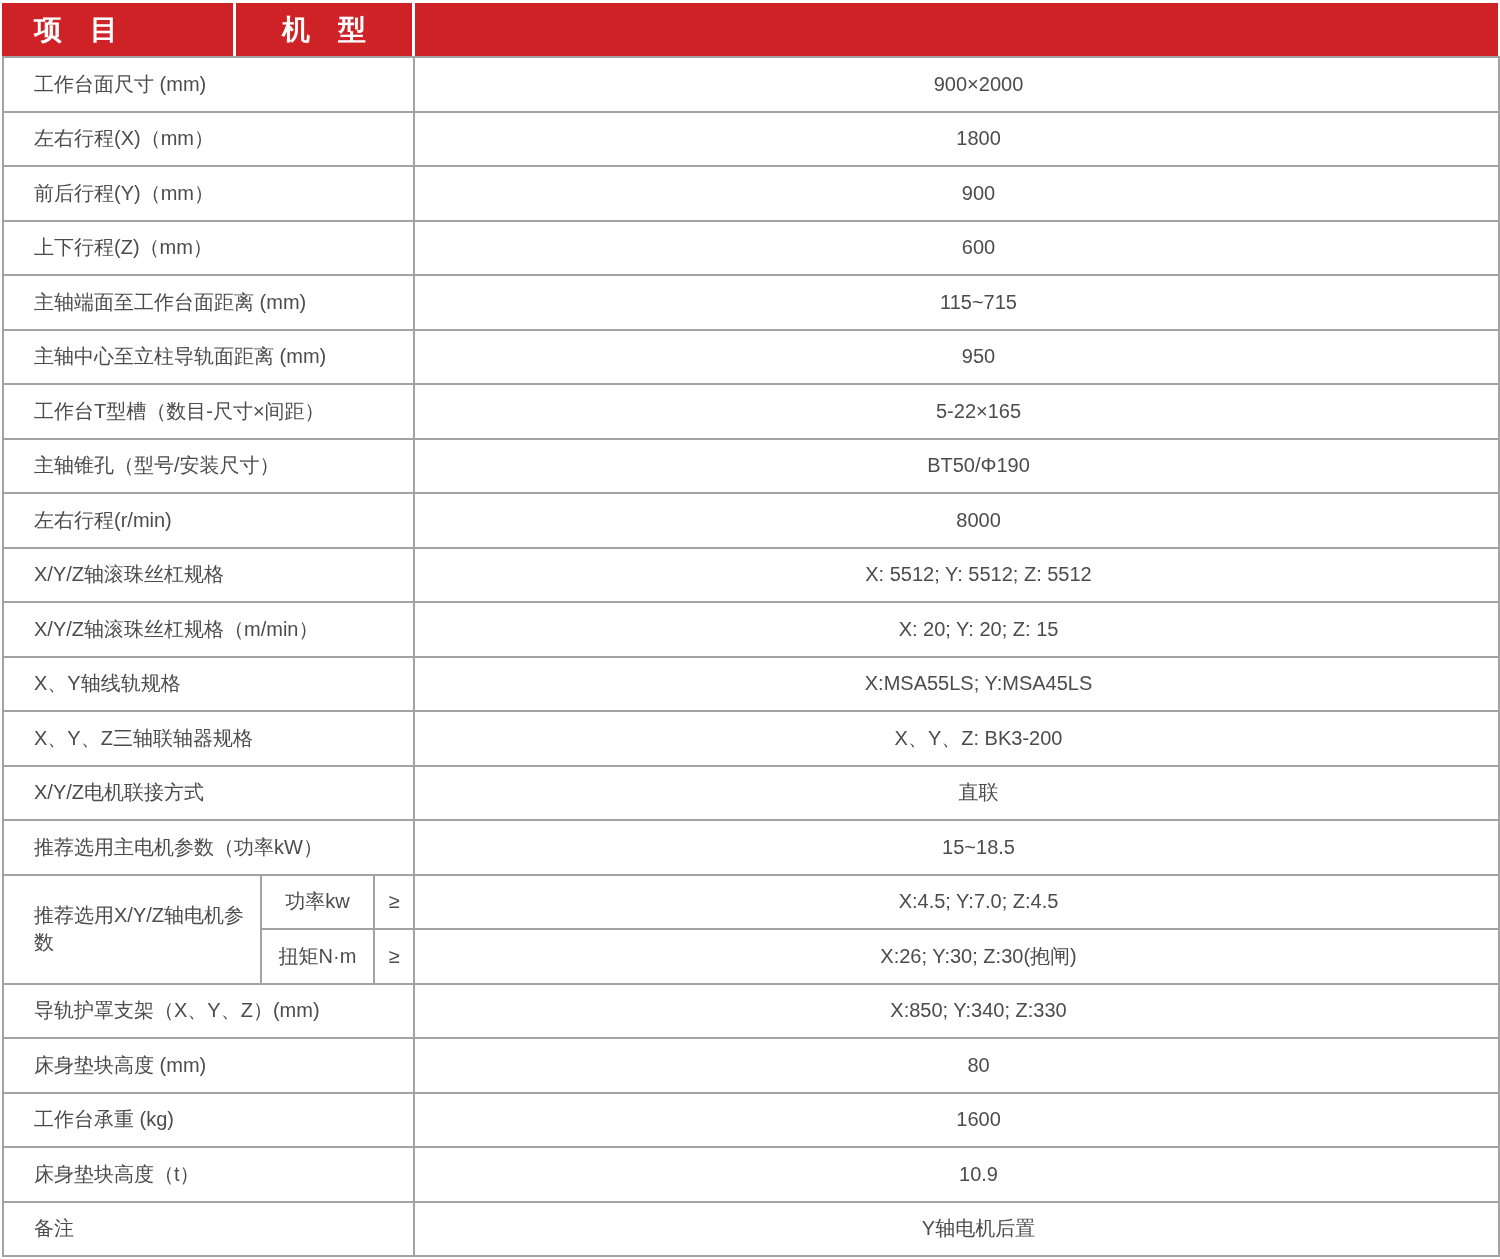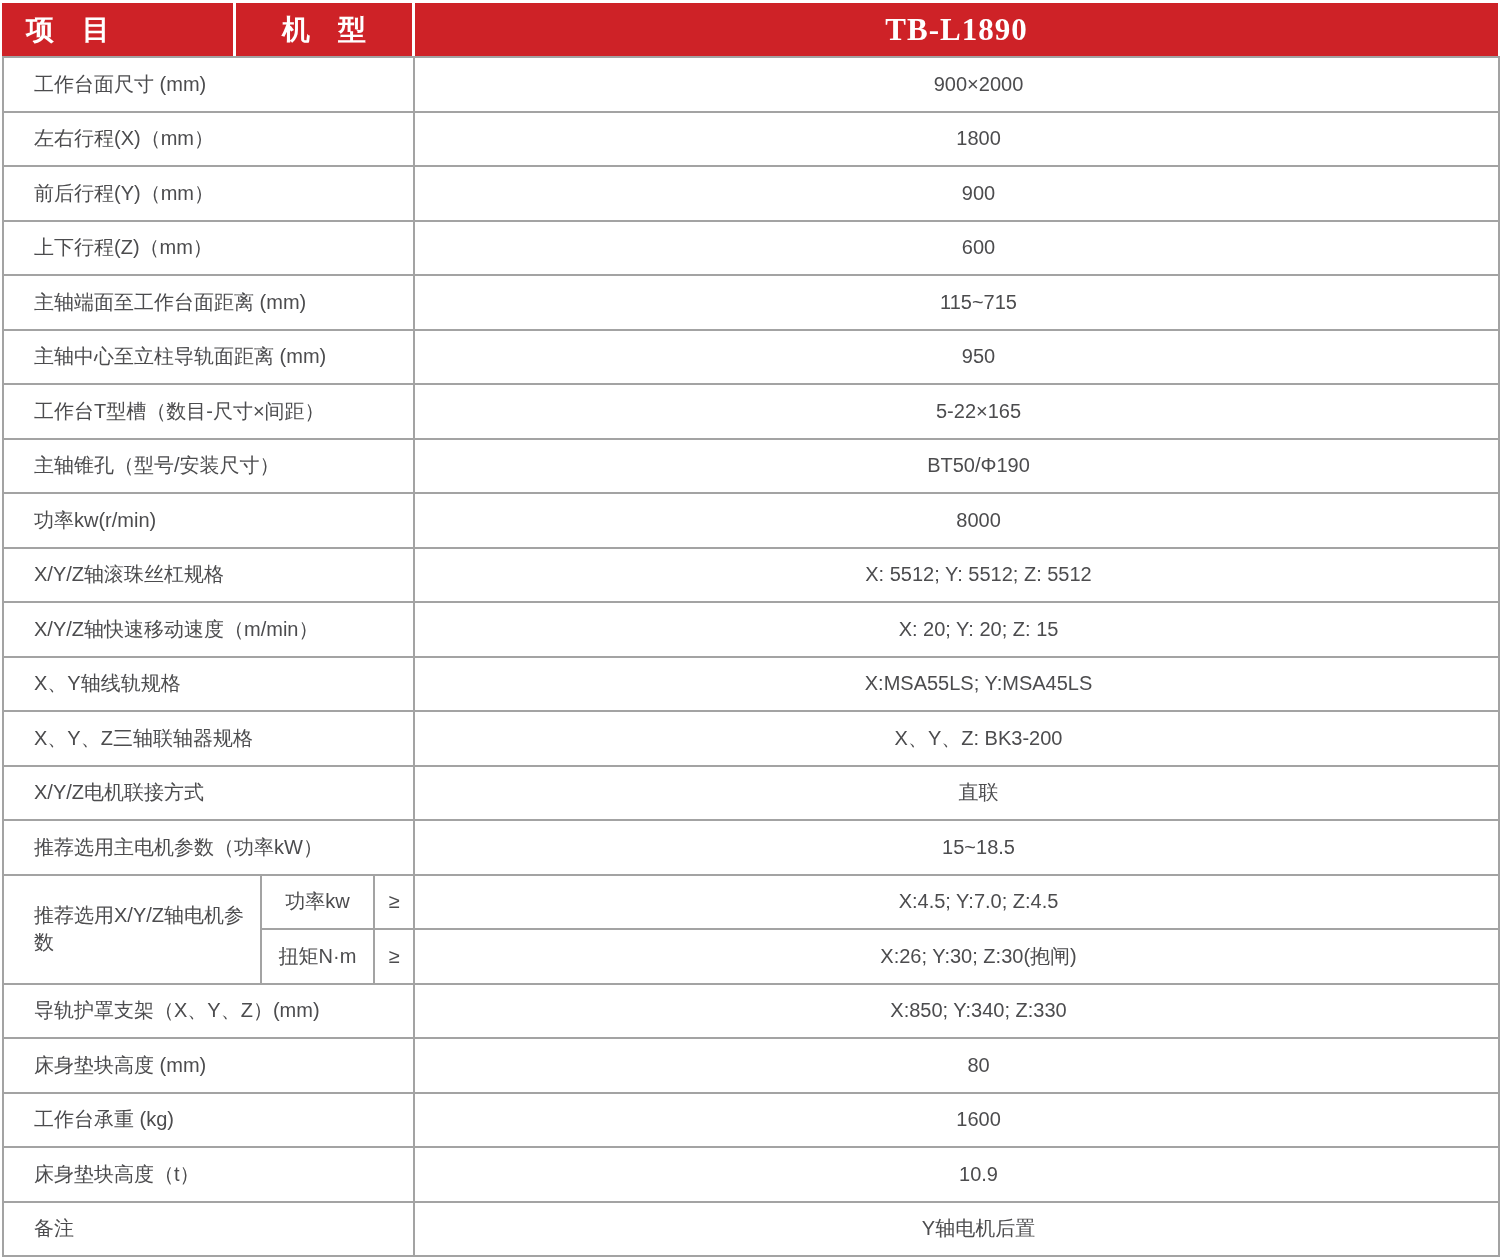--- a/index.html
+++ b/index.html
@@ -21,21 +21,21 @@
     background:#ce2227;
     align-items:stretch;
   }
   .hdr-cell {
     display:flex;
     align-items:center;
     color:#ffffff;
     font-weight:bold;
     font-size:28px;
   }
-  .hdr-item  { width:231px; padding-left:24px;border-radius:7px; }
+  .hdr-item  { width:231px; padding-left:32px;border-radius:7px; }
   .hdr-model { width:176px; justify-content:center; }
   .hdr-sep   { width:3px; background:#ffffff; }
   .hdr-value { flex:1; justify-content:center; font-family:"Liberation Serif","DejaVu Serif",serif; font-size:31px; letter-spacing:1px; }
   
   table.spec {
     width:1496px;
     height:1201px;
     border-collapse:collapse;
     table-layout:fixed;
   }
@@ -54,21 +54,20 @@
 </head>
 <body>
 
 <div class="sheet">
 
   <div class="hdr">
     <div class="hdr-cell hdr-item">项　目</div>
     <div class="hdr-sep"></div>
     <div class="hdr-cell hdr-model">机　型</div>
     <div class="hdr-sep"></div>
-    <div class="hdr-cell hdr-value">TB-L1890</div>
   </div>
 
   <table class="spec">
     <colgroup>
       <col style="width:258px">
         <col style="width:113px">
         <col style="width:40px">
         <col style="width:1085px">
     </colgroup>
     <tbody>
@@ -98,29 +97,29 @@
       </tr>
       <tr>
         <td class="label" colspan="3">工作台T型槽（数目-尺寸×间距）</td>
         <td class="value">5-22×165</td>
       </tr>
       <tr>
         <td class="label" colspan="3">主轴锥孔（型号/安装尺寸）</td>
         <td class="value">BT50/Φ190</td>
       </tr>
       <tr>
-        <td class="label" colspan="3">功率kw(r/min)</td>
+        <td class="label" colspan="3">左右行程(r/min)</td>
         <td class="value">8000</td>
       </tr>
       <tr>
         <td class="label" colspan="3">X/Y/Z轴滚珠丝杠规格</td>
         <td class="value">X: 5512; Y: 5512; Z: 5512</td>
       </tr>
       <tr>
-        <td class="label" colspan="3">X/Y/Z轴快速移动速度（m/min）</td>
+        <td class="label" colspan="3">X/Y/Z轴滚珠丝杠规格（m/min）</td>
         <td class="value">X: 20; Y: 20; Z: 15</td>
       </tr>
       <tr>
         <td class="label" colspan="3">X、Y轴线轨规格</td>
         <td class="value">X:MSA55LS; Y:MSA45LS</td>
       </tr>
       <tr>
         <td class="label" colspan="3">X、Y、Z三轴联轴器规格</td>
         <td class="value">X、Y、Z: BK3-200</td>
       </tr>

